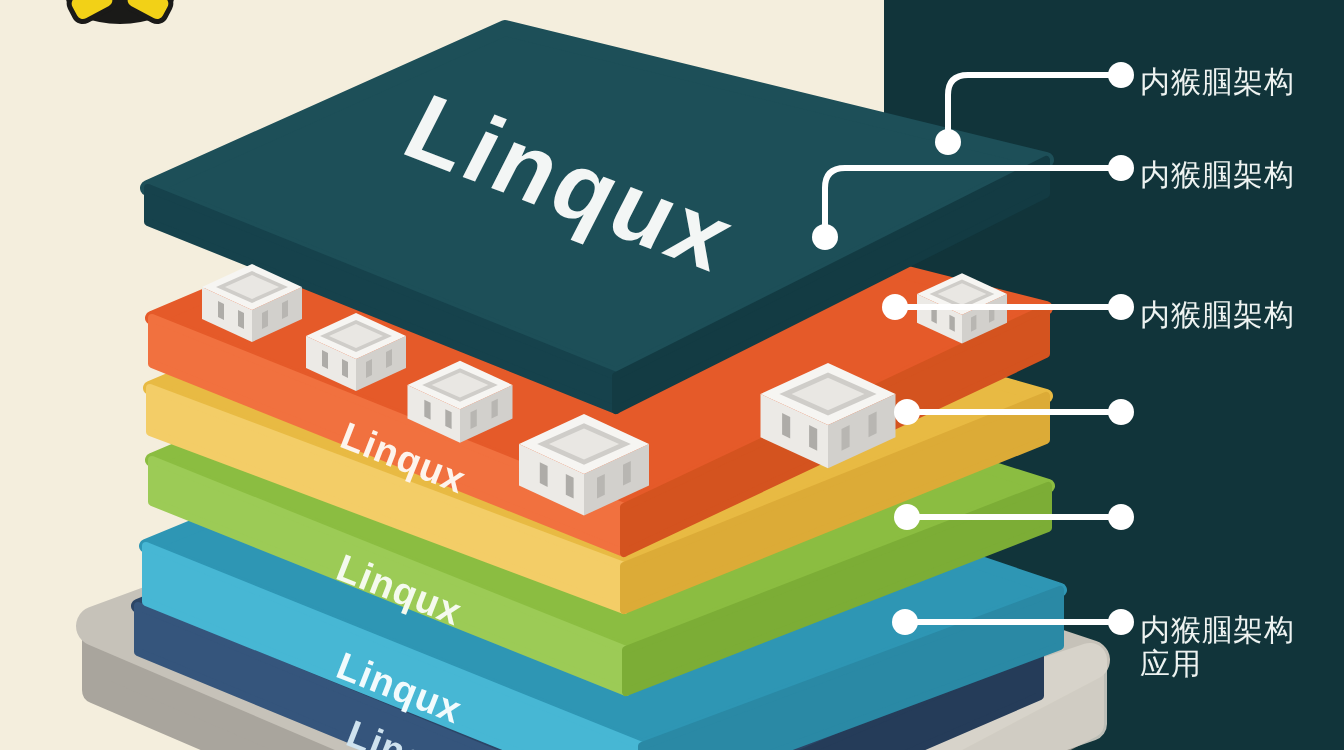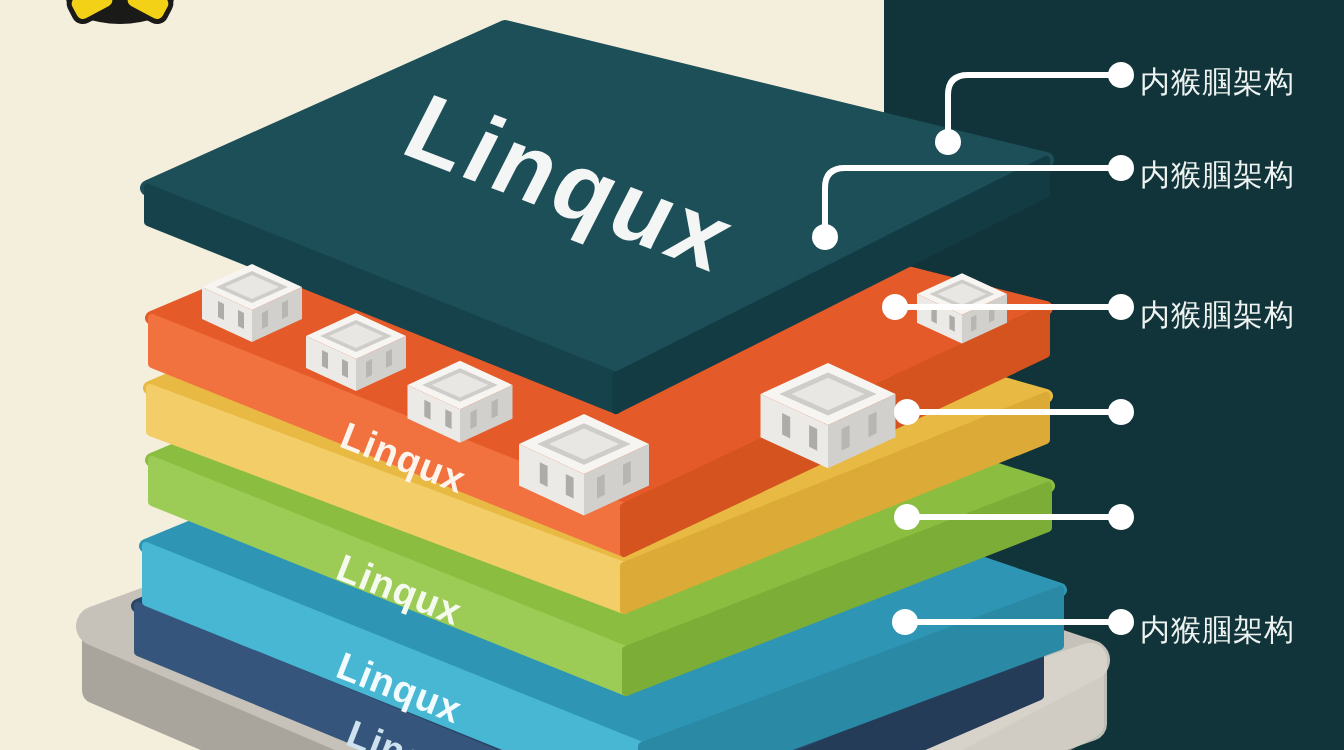--- a/index.html
+++ b/index.html
@@ -199,16 +199,17 @@
     </div>
     <div class="callout" style="top:150px;">
       <span class="l1">内猴腘架构</span>
     </div>
     <div class="callout" style="top:290px;">
       <span class="l1">内猴腘架构</span>
       <span class="l2"></span>
     </div>
     <div class="callout" style="top:605px;">
       <span class="l1">内猴腘架构</span>
+      <span class="l2">应用</span>
     </div>
   </div>
 
 </div>
 
 </body></html>

